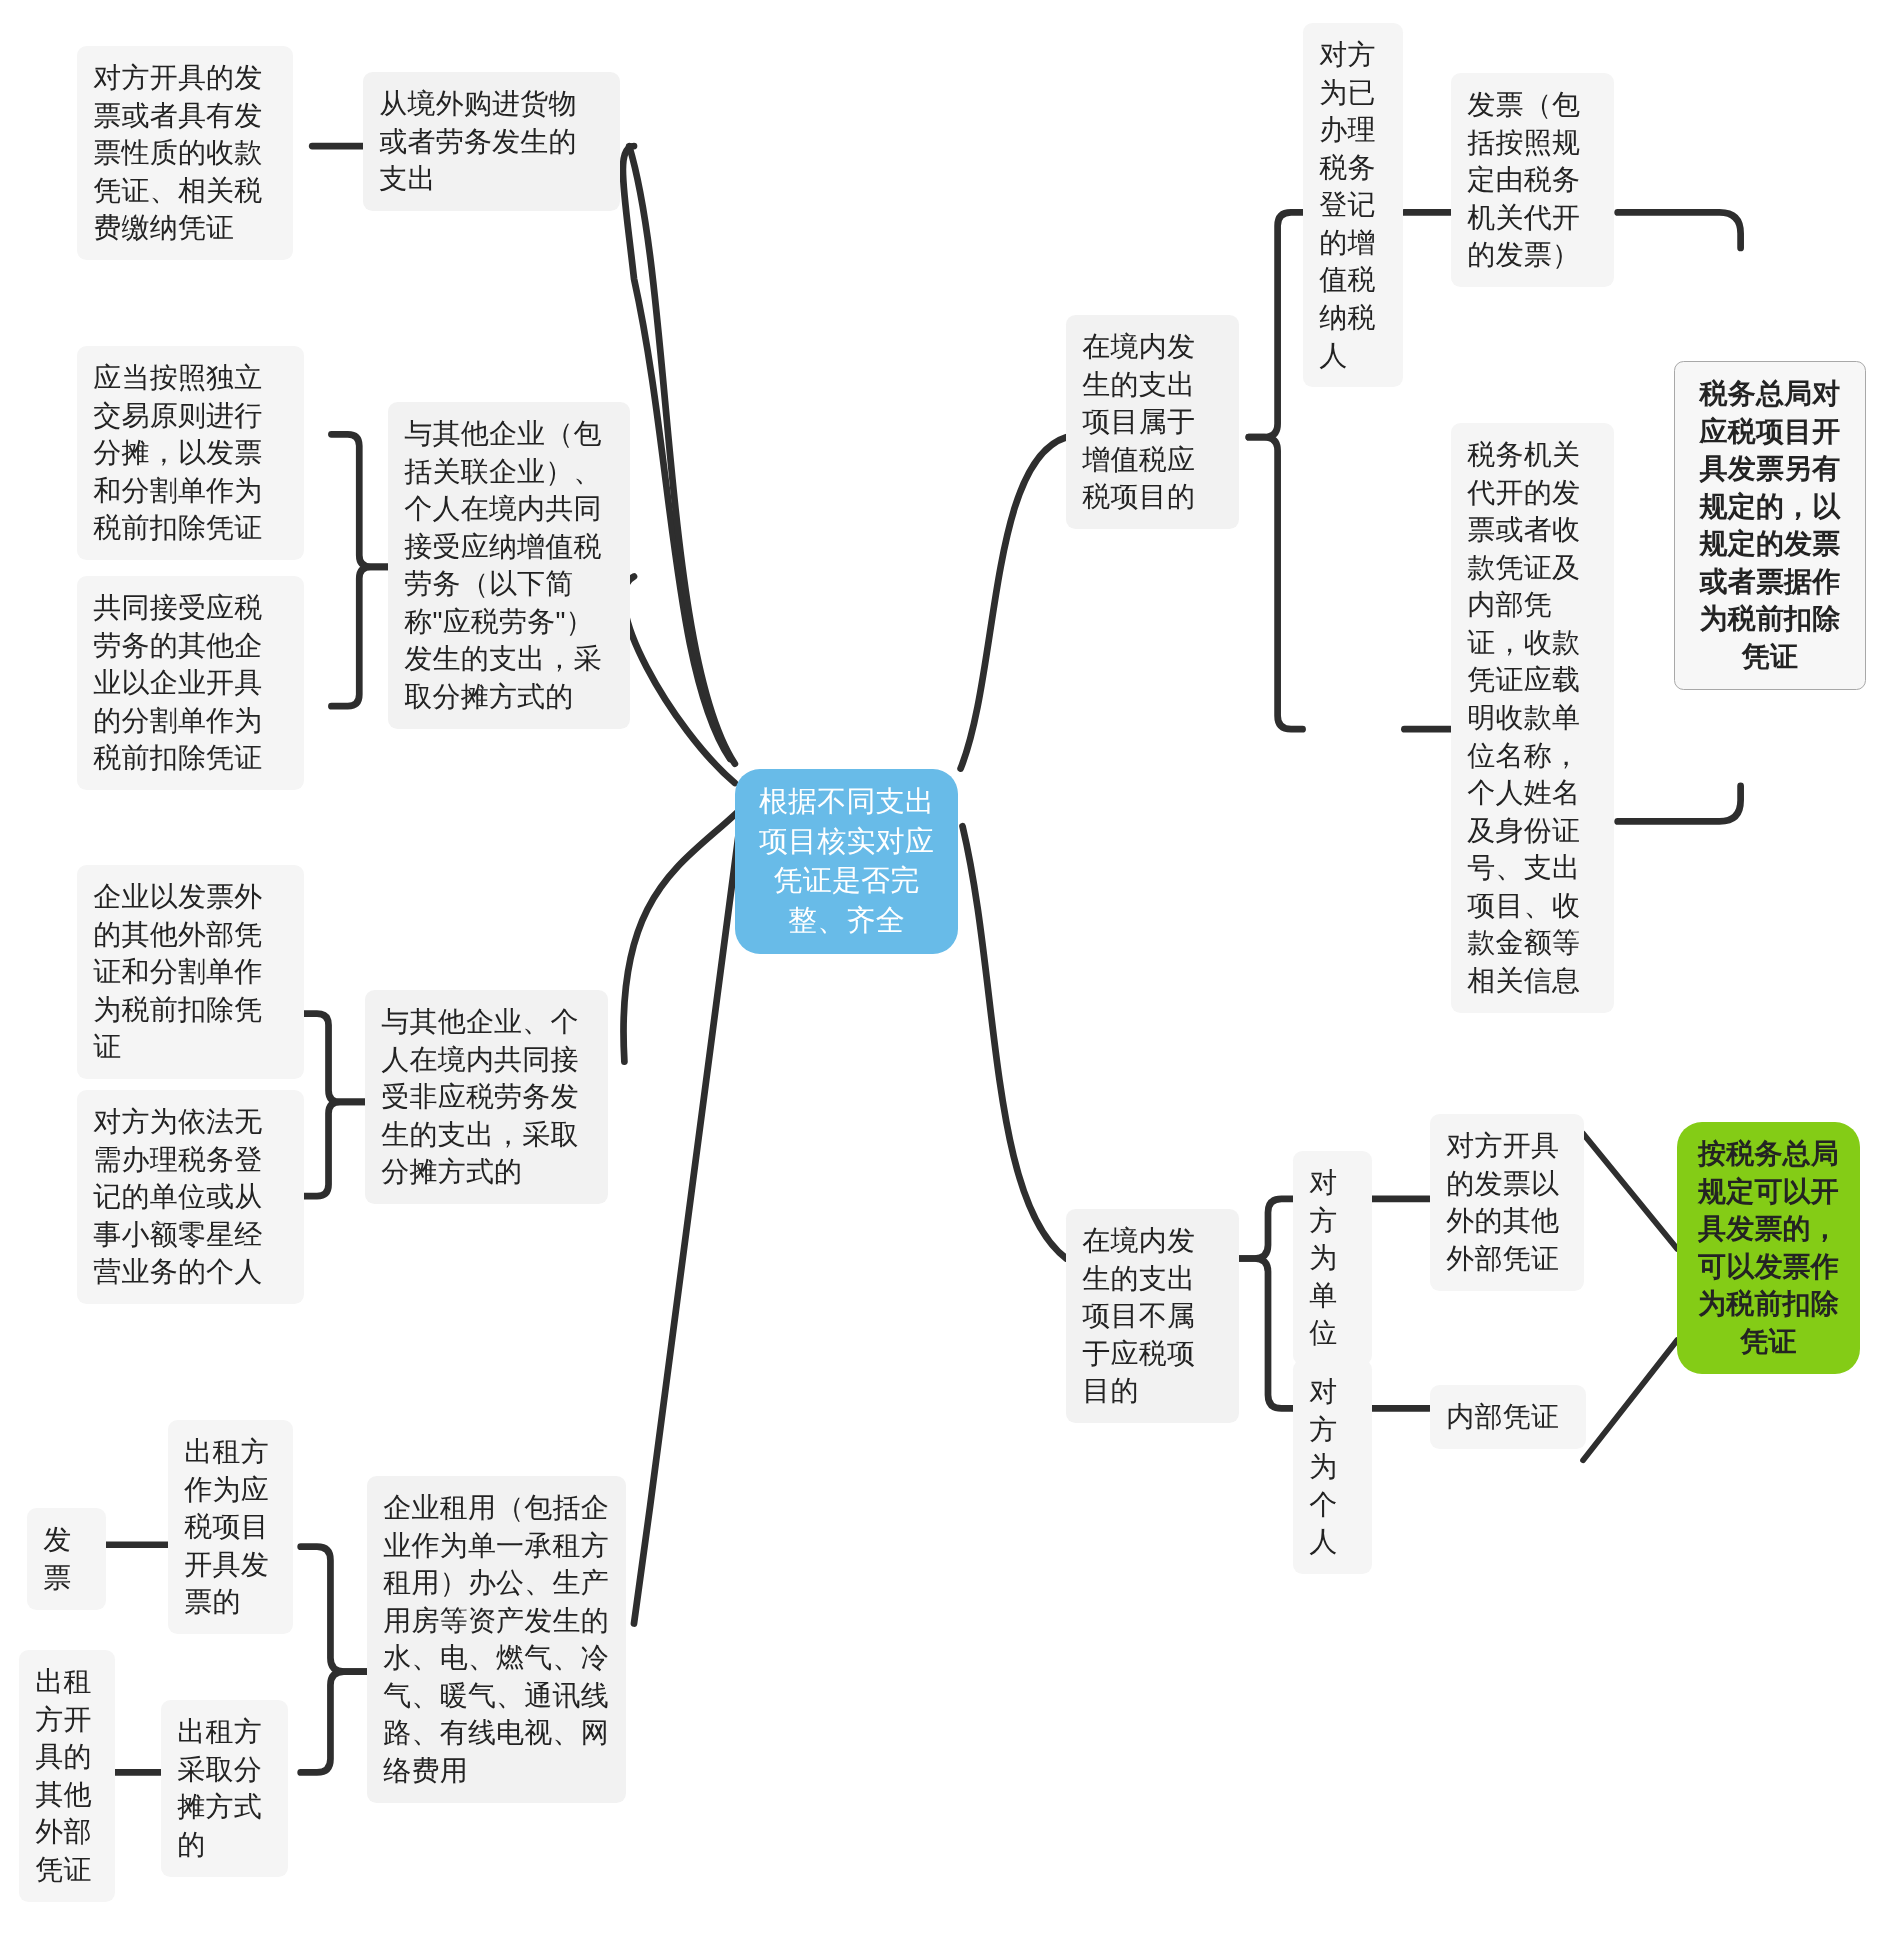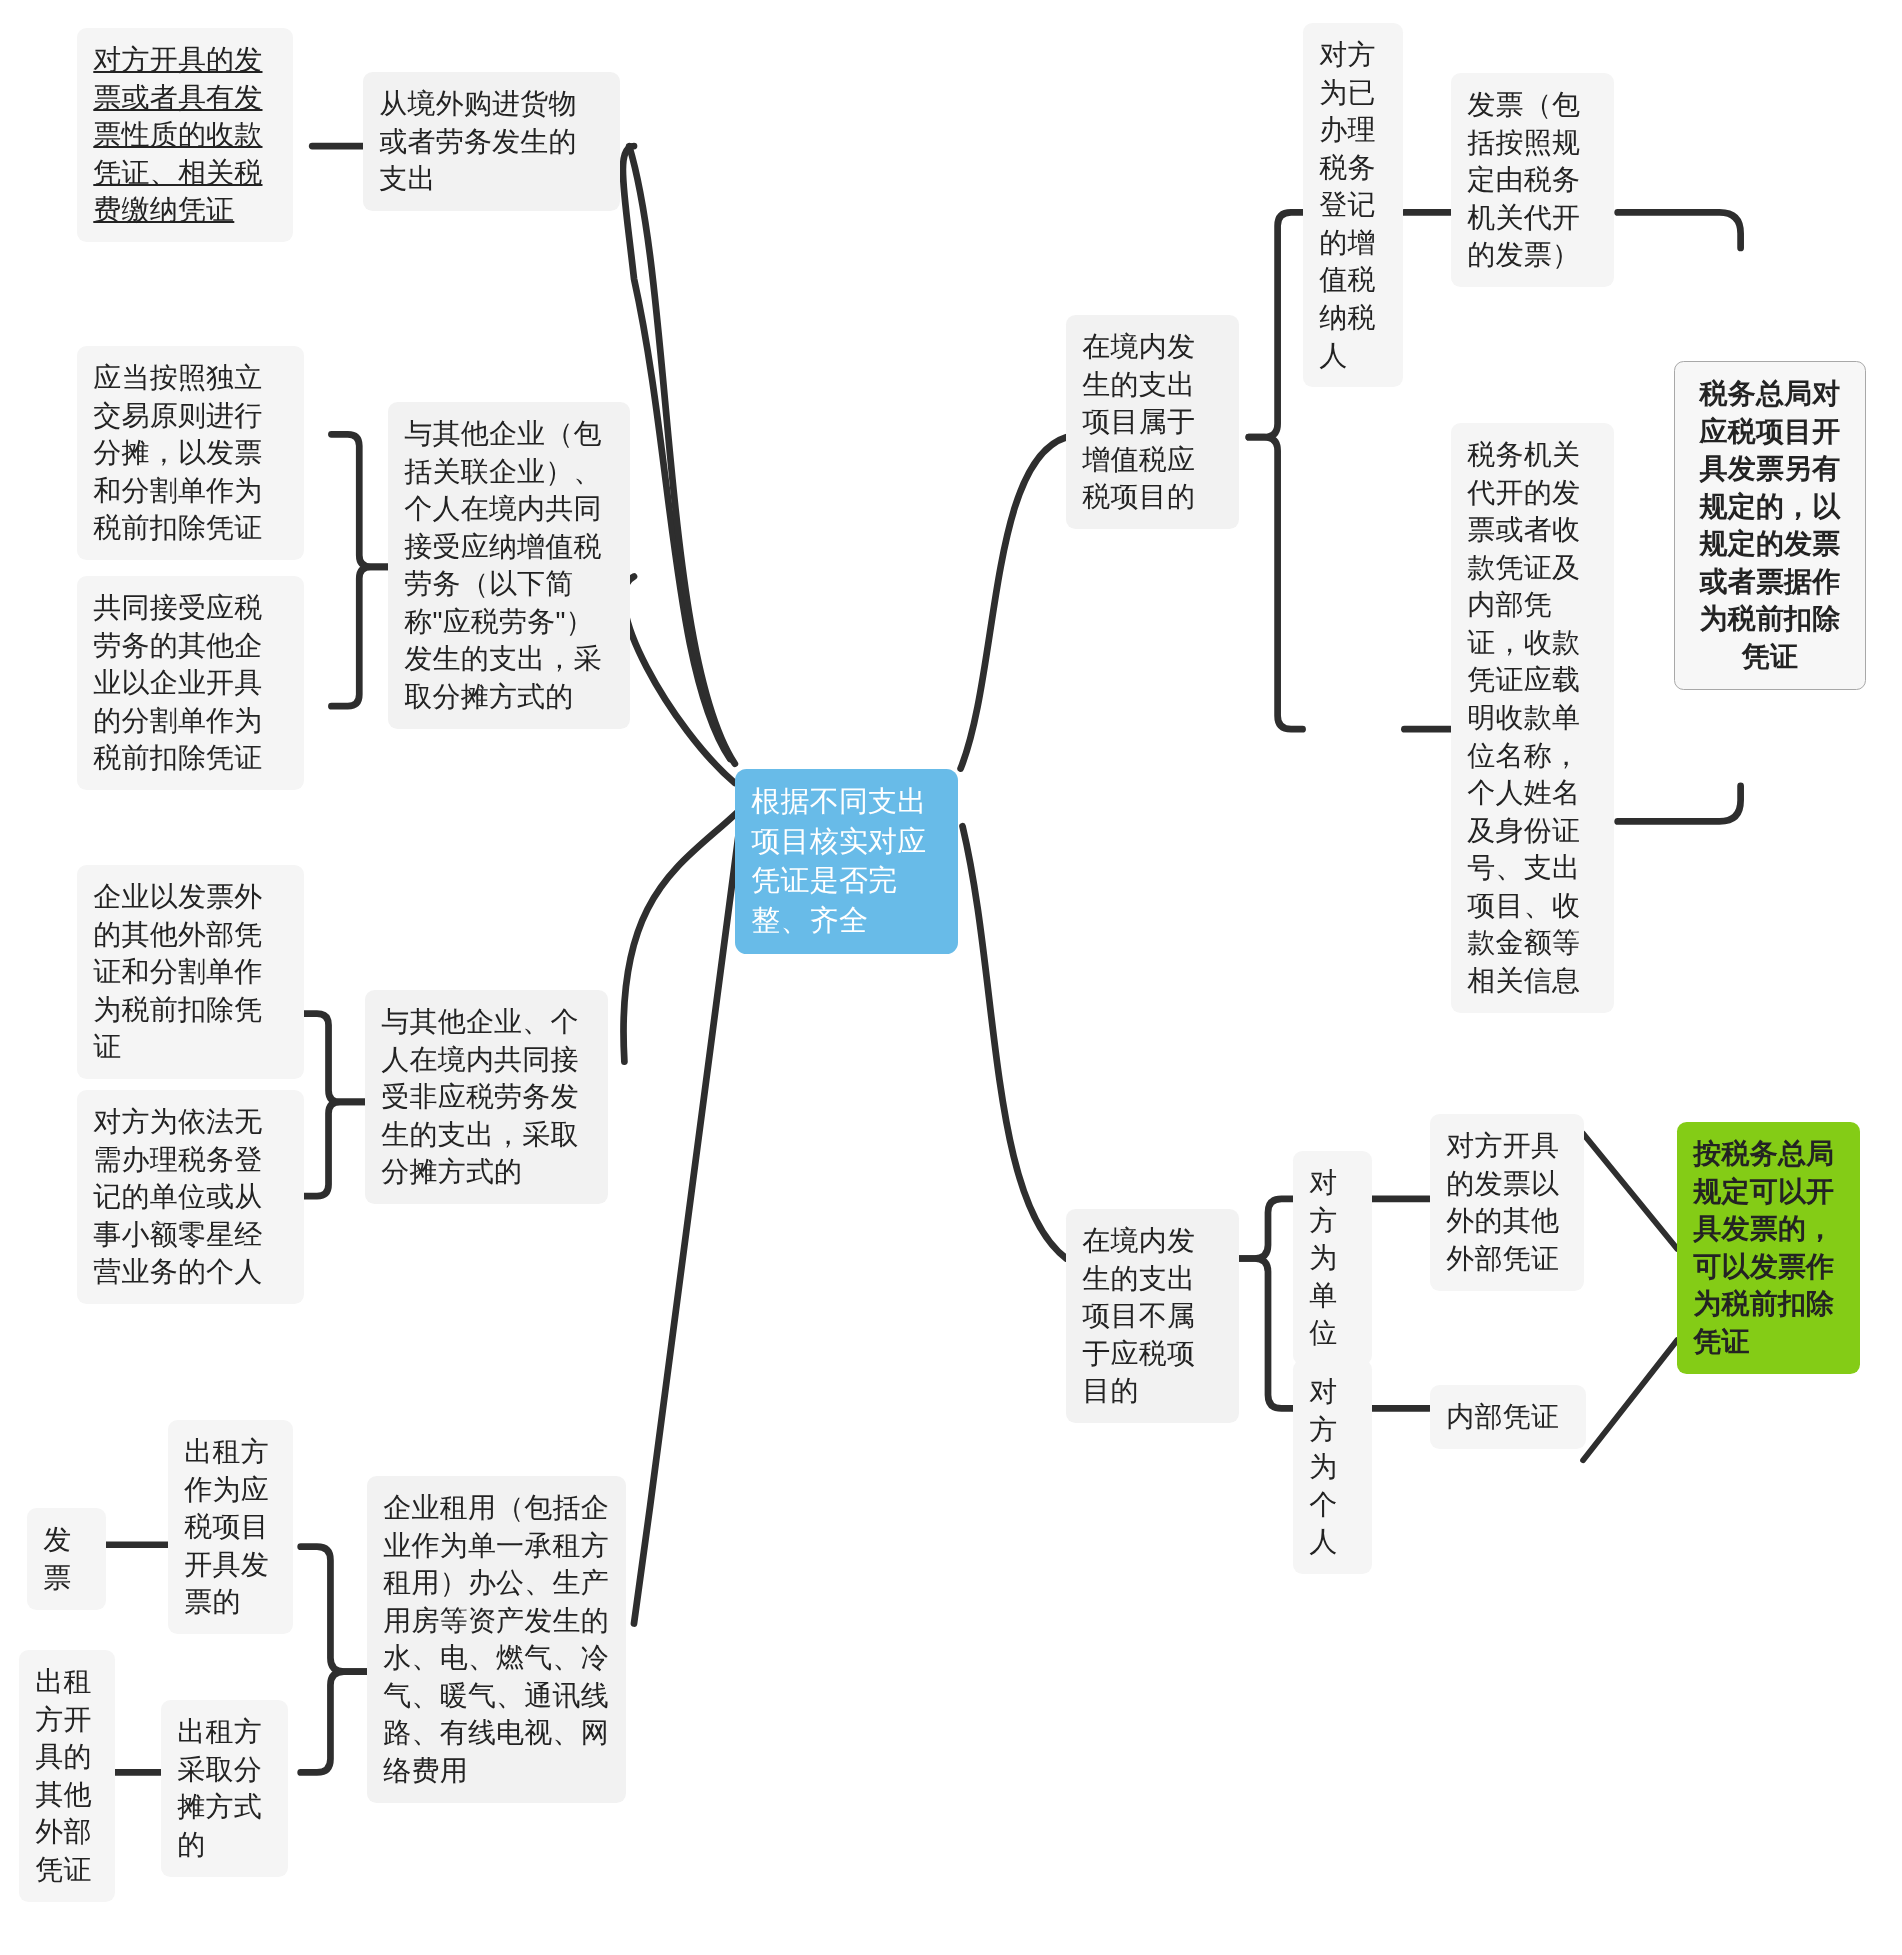--- a/index.html
+++ b/index.html
@@ -52,21 +52,22 @@
     background: #f7f7f7;
     border: 1.9px solid #a8a8a8;
     border-radius: 9.6px;
     font-weight: bold;
     text-align: center;
   }
   .node.bold {
     font-weight: bold;
   }
   .node.center {
-    text-align: left;
+    text-align: center;
+    border-radius: 25px;
   }
 </style>
 </head>
 <body>
 
 <div id="canvas">
 
   <svg id="edges" viewBox="0 0 1980 2036" xmlns="http://www.w3.org/2000/svg">
     <g fill="none" stroke="#2e2e2e" stroke-width="7" stroke-linecap="round" stroke-linejoin="round">
 
@@ -124,21 +125,21 @@
 
     <g fill="none" stroke="#2e2e2e" stroke-width="6" stroke-linecap="round" stroke-linejoin="round">
 
       <path d="M1648 1180 L 1746 1300"></path>
       <path d="M1648 1520 L 1746 1395"></path>
     </g>
   </svg>
 
   <div class="node root center" style="left:735px; top:769px; width:223px;">根据不同支出项目核实对应凭证是否完整、齐全</div>
 
-  <div class="node light" style="left:77px; top:28px; width:216px;text-decoration:underline;">对方开具的发票或者具有发票性质的收款凭证、相关税费缴纳凭证</div>
+  <div class="node light" style="left:77px; top:46px; width:216px;">对方开具的发票或者具有发票性质的收款凭证、相关税费缴纳凭证</div>
 
   <div class="node" style="left:363px; top:72px; width:257px;">从境外购进货物或者劳务发生的支出</div>
 
   <div class="node light" style="left:77px; top:346px; width:227px;">应当按照独立交易原则进行分摊，以发票和分割单作为税前扣除凭证</div>
 
   <div class="node light" style="left:77px; top:576px; width:227px;">共同接受应税劳务的其他企业以企业开具的分割单作为税前扣除凭证</div>
 
   <div class="node" style="left:388px; top:402px; width:242px;">与其他企业（包括关联企业）、个人在境内共同接受应纳增值税劳务（以下简称"应税劳务"）发生的支出，采取分摊方式的</div>
 
   <div class="node light" style="left:77px; top:865px; width:227px;">企业以发票外的其他外部凭证和分割单作为税前扣除凭证</div>

